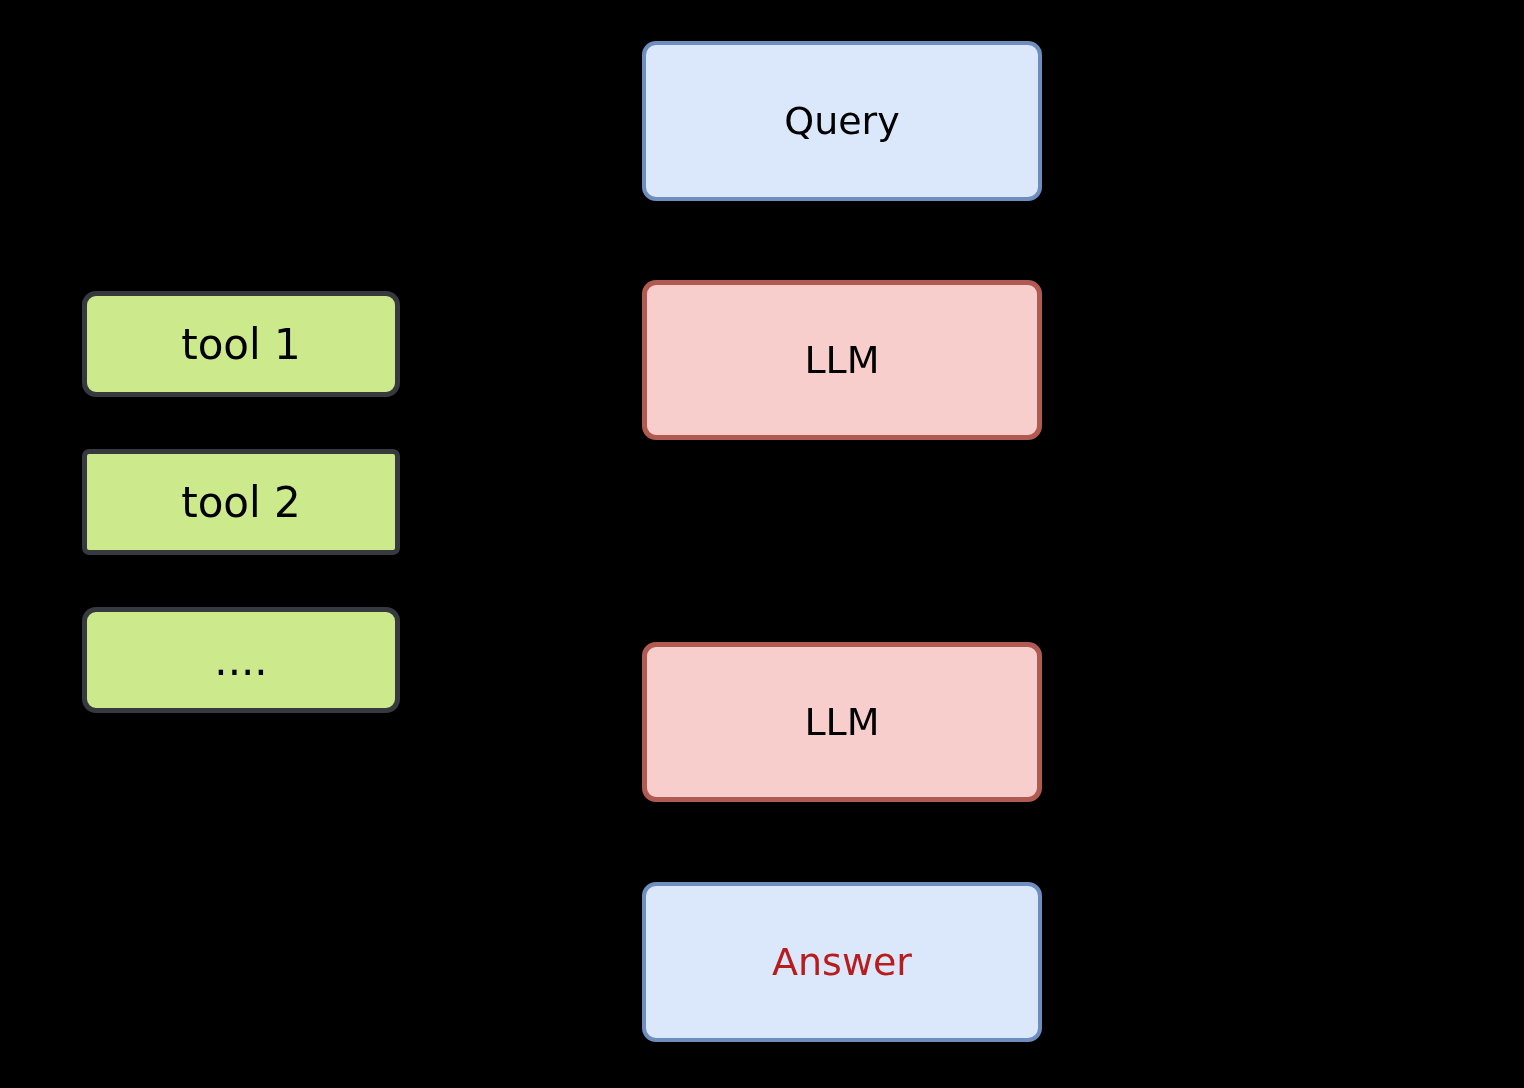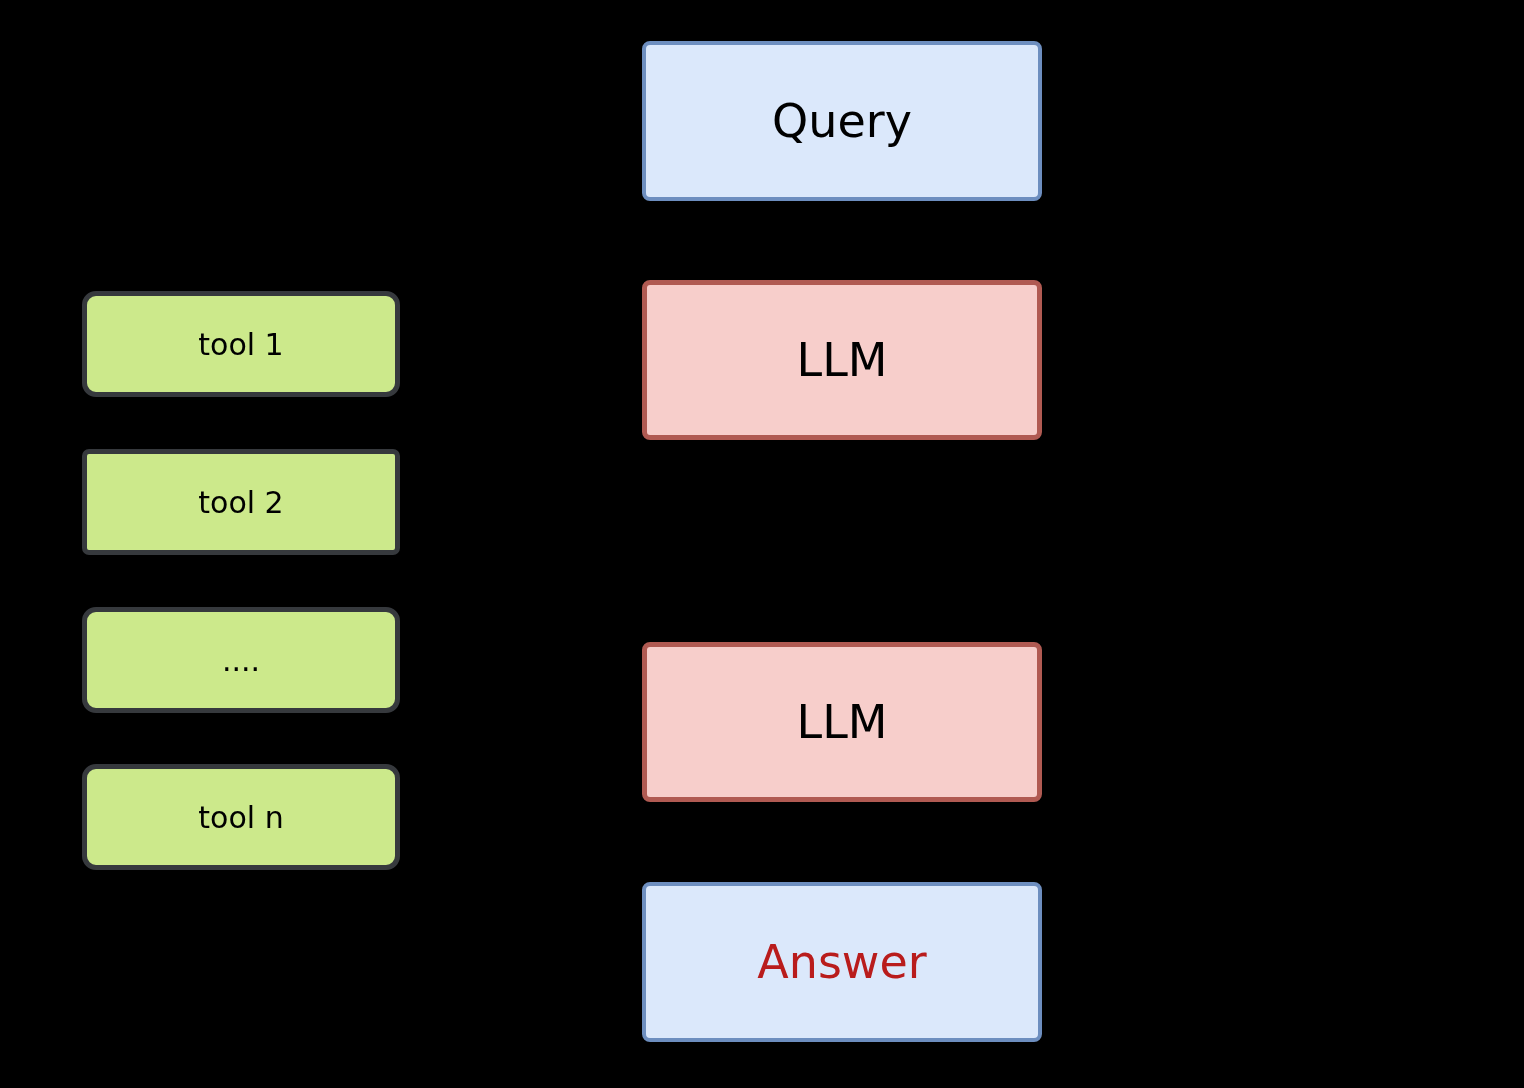--- a/index.html
+++ b/index.html
@@ -24,44 +24,44 @@
     color: #000000;
   }
   .node-label {
     white-space: nowrap;
   }
   
   .flow-node {
     left: 642px;
     width: 400px;
     height: 160px;
-    border-radius: 8px;
+    border-radius: 14px;
     border: 4px solid #6d8ebf;
     background: #dbe8fb;
-    font-size: 46px;
+    font-size: 38px;
   }
   .flow-node.pink {
     border-width: 5px;
     border-color: #b05a52;
     background: #f7cecb;
   }
   #node-query  { top: 41px;  }
   #node-llm1   { top: 280px; }
   #node-llm2   { top: 642px; }
   #node-answer { top: 882px; }
 
   
   .tool-node {
     left: 82px;
     width: 318px;
     height: 106px;
     border-radius: 14px;
     border: 5px solid #36393d;
     background: #cce98b;
-    font-size: 30px;
+    font-size: 42px;
   }
   #node-tool1    { top: 291px; }
   #node-tool2    { top: 449px; border-radius: 7px; }
   #node-ellipsis { top: 607px; }
   #node-tooln    { top: 764px; }
 </style>
 </head>
 <body>
 
 <div class="canvas" style="background-color: rgb(0, 0, 0);">
@@ -87,17 +87,14 @@
   </div>
 
   <div class="node tool-node" id="node-tool2" style="background-color: rgb(204, 233, 139); border-color: rgb(54, 57, 61); color: rgb(0, 0, 0);">
     <span class="node-label">tool 2</span>
   </div>
 
   <div class="node tool-node" id="node-ellipsis" style="background-color: rgb(204, 233, 139); border-color: rgb(54, 57, 61); color: rgb(0, 0, 0);">
     <span class="node-label">....</span>
   </div>
 
-  <div class="node tool-node" id="node-tooln" style="background-color: rgb(204, 233, 139); border-color: rgb(54, 57, 61); color: rgb(0, 0, 0);">
-    <span class="node-label">tool n</span>
-  </div>
 
 </div>
 
 </body></html>

